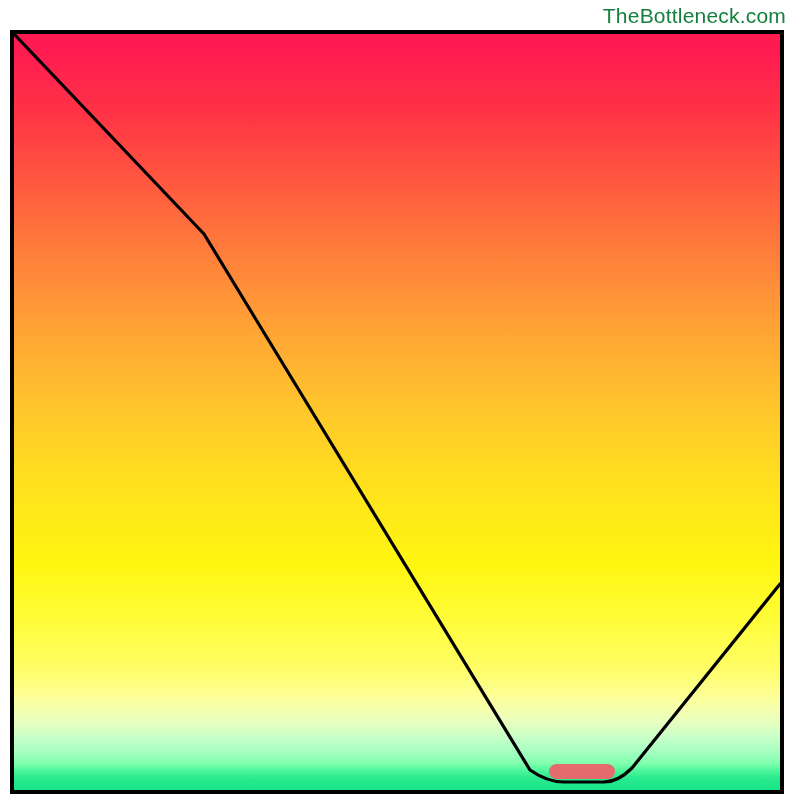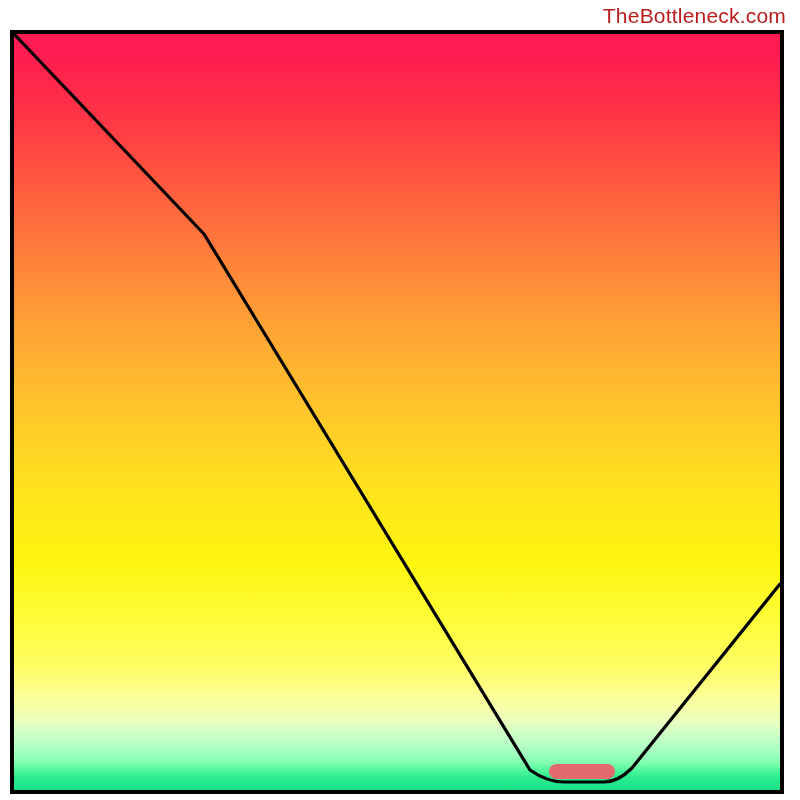--- a/index.html
+++ b/index.html
@@ -57,21 +57,21 @@
     width: 100%;
     height: 100%;
   }
   .watermark {
     position: absolute;
     top: 4px;
     right: 14px;
     font-family: Arial, Helvetica, sans-serif;
     font-size: 21px;
     font-weight: 400;
-    color: #b91c1c;
+    color: #15803d;
     letter-spacing: 0.2px;
   }
 </style>
 </head>
 <body>
 
 <div class="watermark">TheBottleneck.com</div>
 
 <div class="frame">
   <div class="gradient"></div>

